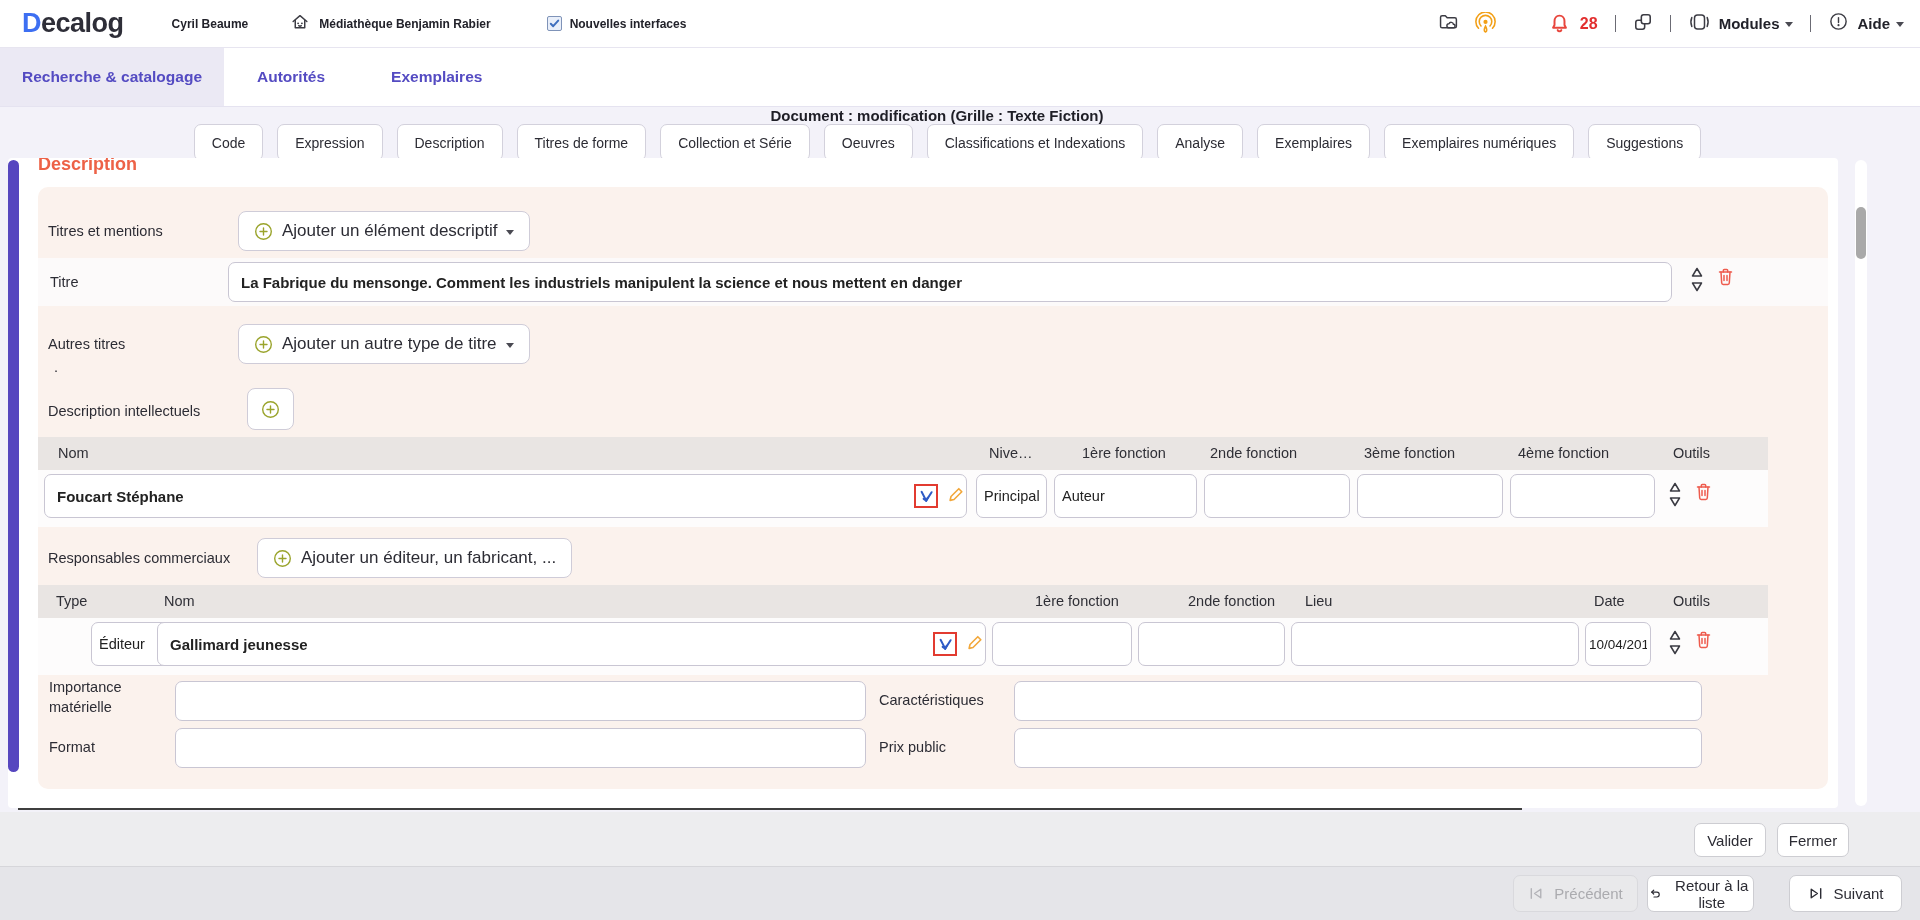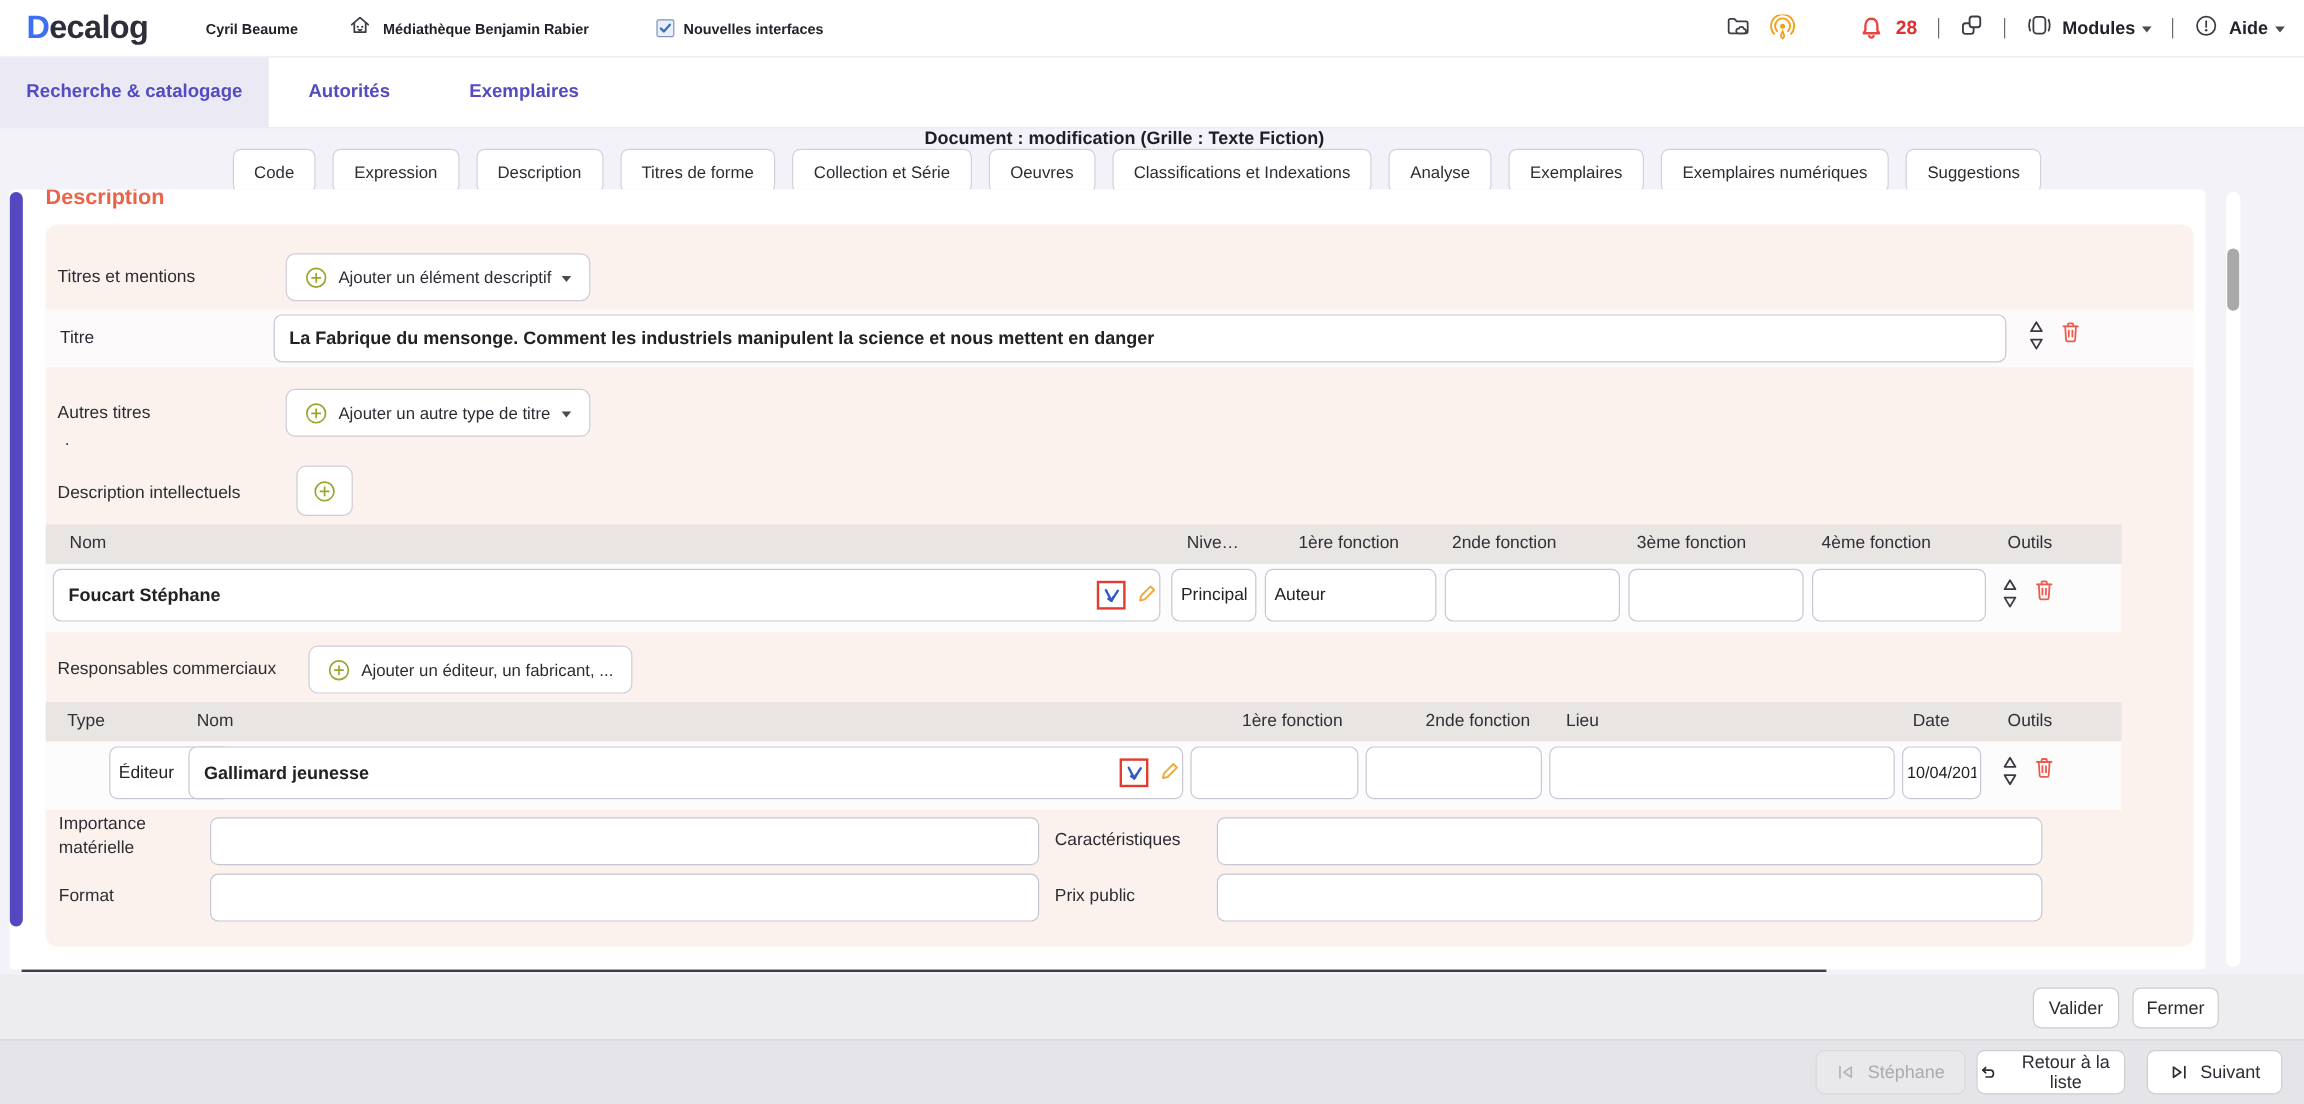--- a/index.html
+++ b/index.html
@@ -67,21 +67,21 @@
   .thcell { position:absolute; top:0; line-height:33px; font-size:14.5px; color:#2f2f36; white-space:nowrap; }
   .rowstripe { position:absolute; left:0; width:1730px; height:57px; background:#fdfcfc; }
   .field {
     position:absolute; background:#fff; border:1px solid #c9c6d3; border-radius:7px;
     font-size:15px; color:#222; font-family:inherit; padding:0 12px; outline:none;
   }
   .bold-field { font-weight:700; }
   .sm { padding:0 7px; font-size:14.5px; }
   .add-btn {
     position:absolute; display:flex; align-items:center; gap:9px; background:#fff;
-    border:1px solid #cfccd8; border-radius:8px; padding:0 15px; font-size:14px;
+    border:1px solid #cfccd8; border-radius:8px; padding:0 15px; font-size:17px;
     color:#2c2c34; height:40px; font-family:inherit; cursor:pointer;
   }
   .plus-only { justify-content:center; width:47px; height:42px; padding:0; }
   .name-wrap { position:absolute; }
   .name-wrap input { position:absolute; left:0; top:0; width:100%; height:100%; }
   .redbox {
     position:absolute; right:29px; top:10px; width:24px; height:24px;
     border:2px solid #e23b30; display:flex; align-items:center; justify-content:center;
     background:#fff; cursor:pointer;
   }
@@ -398,23 +398,23 @@
   <div class="footer1">
     <button class="fbtn" style="left:1694px; top:11px; width:72px; height:34px;">Valider</button>
     <button class="fbtn" style="left:1777px; top:11px; width:72px; height:34px;">Fermer</button>
   </div>
   <div class="footer2">
     <button class="fbtn disabled" style="left:1513px; top:8px; width:125px; height:37px;">
       <svg width="17" height="17" viewBox="0 0 18 18" fill="none" stroke="#b3b3b8" stroke-width="1.5" stroke-linecap="round" stroke-linejoin="round">
           <path d="M3.5 4 V14"></path>
           <path d="M13.5 4.5 L7 9 L13.5 13.5 Z"></path>
         </svg>
-      <span>Stéphane</span>
+      <span>Précédent</span>
     </button>
-    <button class="fbtn" style="left:1647px; top:8px; width:124px; height:37px;">
+    <button class="fbtn" style="left:1647px; top:8px; width:107px; height:37px;">
       <svg width="17" height="14" viewBox="0 0 18 14" fill="none" stroke="#2c2c34" stroke-width="1.6" stroke-linecap="round" stroke-linejoin="round">
           <path d="M5 4.5 H12 Q15 4.5 15 7.8 Q15 11 12 11 H8"></path>
           <path d="M7.6 2 L5 4.5 L7.6 7"></path>
         </svg>
       <span>Retour à la liste</span>
     </button>
     <button class="fbtn" style="left:1789px; top:8px; width:113px; height:37px;">
       <svg width="17" height="17" viewBox="0 0 18 18" fill="none" stroke="#2c2c34" stroke-width="1.5" stroke-linecap="round" stroke-linejoin="round">
           <path d="M4.5 4.5 L11 9 L4.5 13.5 Z"></path>
           <path d="M14.5 4 V14"></path>

